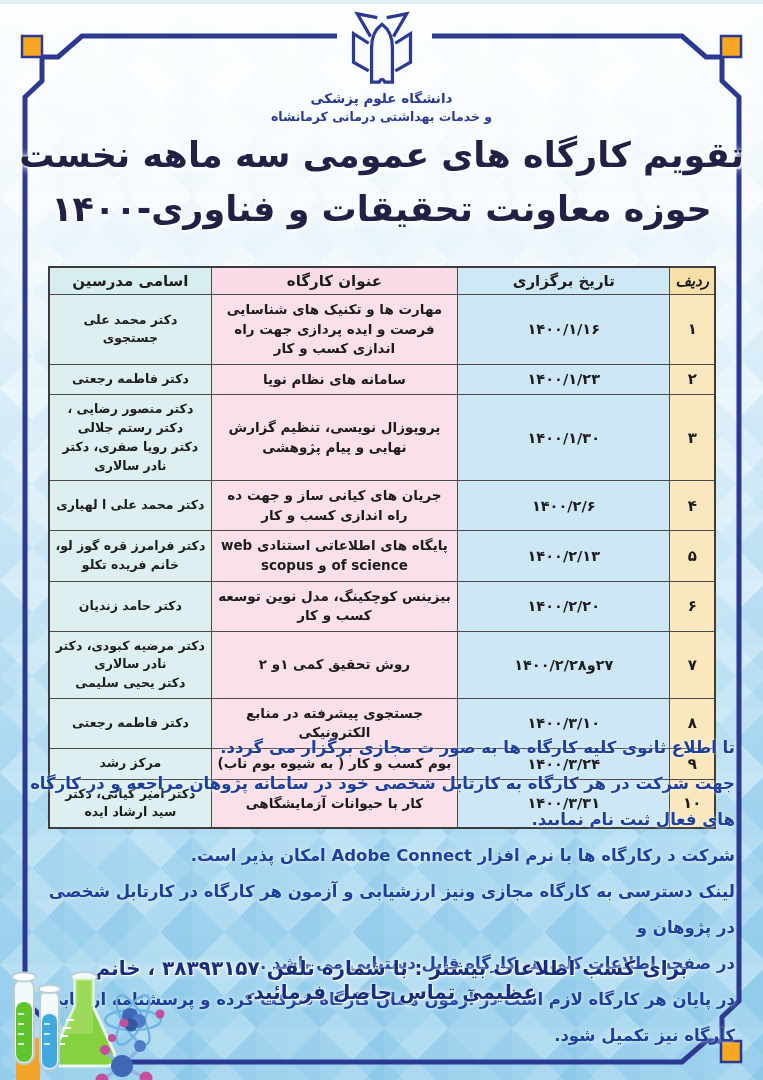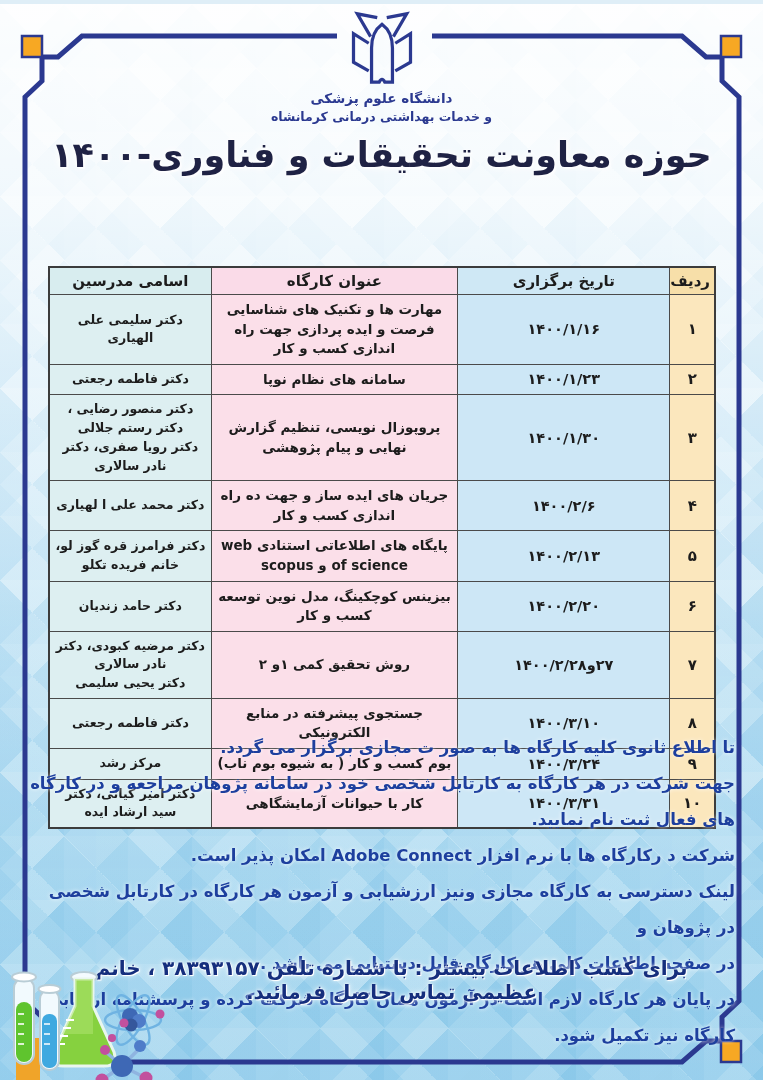--- a/index.html
+++ b/index.html
@@ -30,21 +30,21 @@
     text-shadow:0 0 3px #fff,0 0 7px #fff,0 0 12px rgba(255,255,255,.95),2px 2px 1px rgba(255,255,255,.7);
   }
   .table-wrap{position:absolute;top:262px;right:47px;}
   table.sched{border-collapse:collapse;table-layout:fixed;width:668px;border:2.5px solid #3c3c3c;}
   table.sched th,table.sched td{
     border:1.6px solid #4a4a4a;text-align:center;vertical-align:middle;
     padding:5px 4px;color:#1c1c1c;font-weight:bold;
   }
   table.sched th{font-size:15px;padding:4px 4px;}
   .col-no{width:45px;}.col-date{width:212px;}.col-title{width:246px;}.col-inst{width:162px;}
-  .h-no{background:#f7dfa9;}.h-date{background:#cfe8f5;}.h-title{background:#fadbe8;}.h-inst{background:#d8edef;}
+  .h-no{background:#f7dfa9;font-style:italic;}.h-date{background:#cfe8f5;}.h-title{background:#fadbe8;}.h-inst{background:#d8edef;}
   .c-no{background:#fbe7bd;font-size:15px;}
   .c-date{background:#cde7f6;font-size:14.5px;}
   .c-title{background:#fbdfe9;font-size:13.5px;line-height:1.45;}
   .c-inst{background:#ddeff1;font-size:12.5px;line-height:1.5;white-space:pre-line;}
   .notes{position:absolute;top:726px;left:28px;right:28px;}
   .note{font-size:16.5px;font-weight:bold;color:#1d3f9e;line-height:36px;
         text-shadow:0 0 4px rgba(255,255,255,.9);}
   .contact{
     position:absolute;top:952px;left:60px;right:40px;text-align:center;
     font-size:20px;font-weight:bold;color:#152e7d;
@@ -78,20 +78,21 @@
 
         <path d="M-12,10 L-26,-14 L-5,-10"></path>
         <path d="M12,10 L26,-14 L5,-10"></path>
       </g>
     </svg>
     <div class="uni-line1">دانشگاه علوم پزشکی</div>
     <div class="uni-line2">و خدمات بهداشتی درمانی کرمانشاه</div>
   </div>
 
   <div class="title">
+    <div>تقویم کارگاه های عمومی سه ماهه نخست</div>
     <div>حوزه معاونت تحقیقات و فناوری-۱۴۰۰</div>
   </div>
 
   <div class="table-wrap">
     <table class="sched" dir="rtl">
       <colgroup>
         <col class="col-no">
           <col class="col-date">
           <col class="col-title">
           <col class="col-inst">
@@ -102,39 +103,39 @@
           <th class="h-date">تاریخ برگزاری</th>
           <th class="h-title">عنوان کارگاه</th>
           <th class="h-inst">اسامی مدرسین</th>
         </tr>
       </thead>
       <tbody id="sched-body">
           <tr>
       <td class="c-no">۱</td>
       <td class="c-date">۱۴۰۰/۱/۱۶</td>
       <td class="c-title">مهارت ها و تکنیک های شناسایی فرصت و ایده پردازی جهت راه اندازی کسب و کار</td>
-      <td class="c-inst">دکتر سلیمی علی الهیاری</td>
+      <td class="c-inst">دکتر محمد علی جستجوی</td>
     </tr>
           <tr>
       <td class="c-no">۲</td>
       <td class="c-date">۱۴۰۰/۱/۲۳</td>
       <td class="c-title">سامانه های نظام نوپا</td>
       <td class="c-inst">دکتر فاطمه رجعتی</td>
     </tr>
           <tr>
       <td class="c-no">۳</td>
       <td class="c-date">۱۴۰۰/۱/۳۰</td>
       <td class="c-title">پروپوزال نویسی، تنظیم گزارش نهایی و پیام پژوهشی</td>
       <td class="c-inst">دکتر منصور رضایی ، دکتر رستم جلالی
 دکتر رویا صفری، دکتر نادر سالاری</td>
     </tr>
           <tr>
       <td class="c-no">۴</td>
       <td class="c-date">۱۴۰۰/۲/۶</td>
-      <td class="c-title">جریان های ایده ساز و جهت ده راه اندازی کسب و کار</td>
+      <td class="c-title">جریان های کیانی ساز و جهت ده راه اندازی کسب و کار</td>
       <td class="c-inst">دکتر محمد علی ا لهیاری</td>
     </tr>
           <tr>
       <td class="c-no">۵</td>
       <td class="c-date">۱۴۰۰/۲/۱۳</td>
       <td class="c-title">پایگاه های اطلاعاتی استنادی web of science و scopus</td>
       <td class="c-inst">دکتر فرامرز قره گوز لو، خانم فریده تکلو</td>
     </tr>
           <tr>
       <td class="c-no">۶</td>

